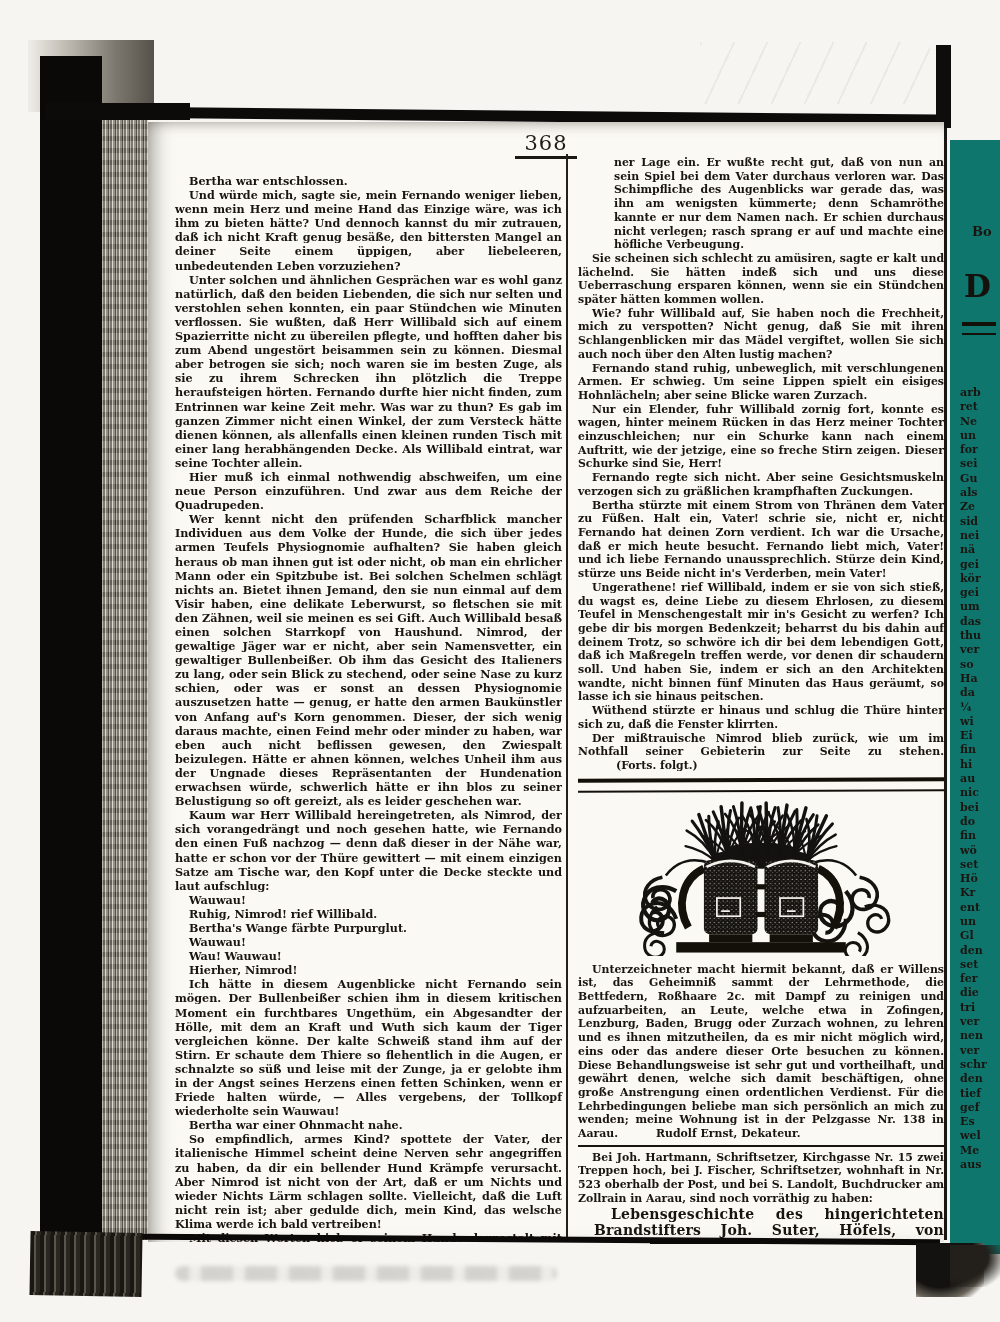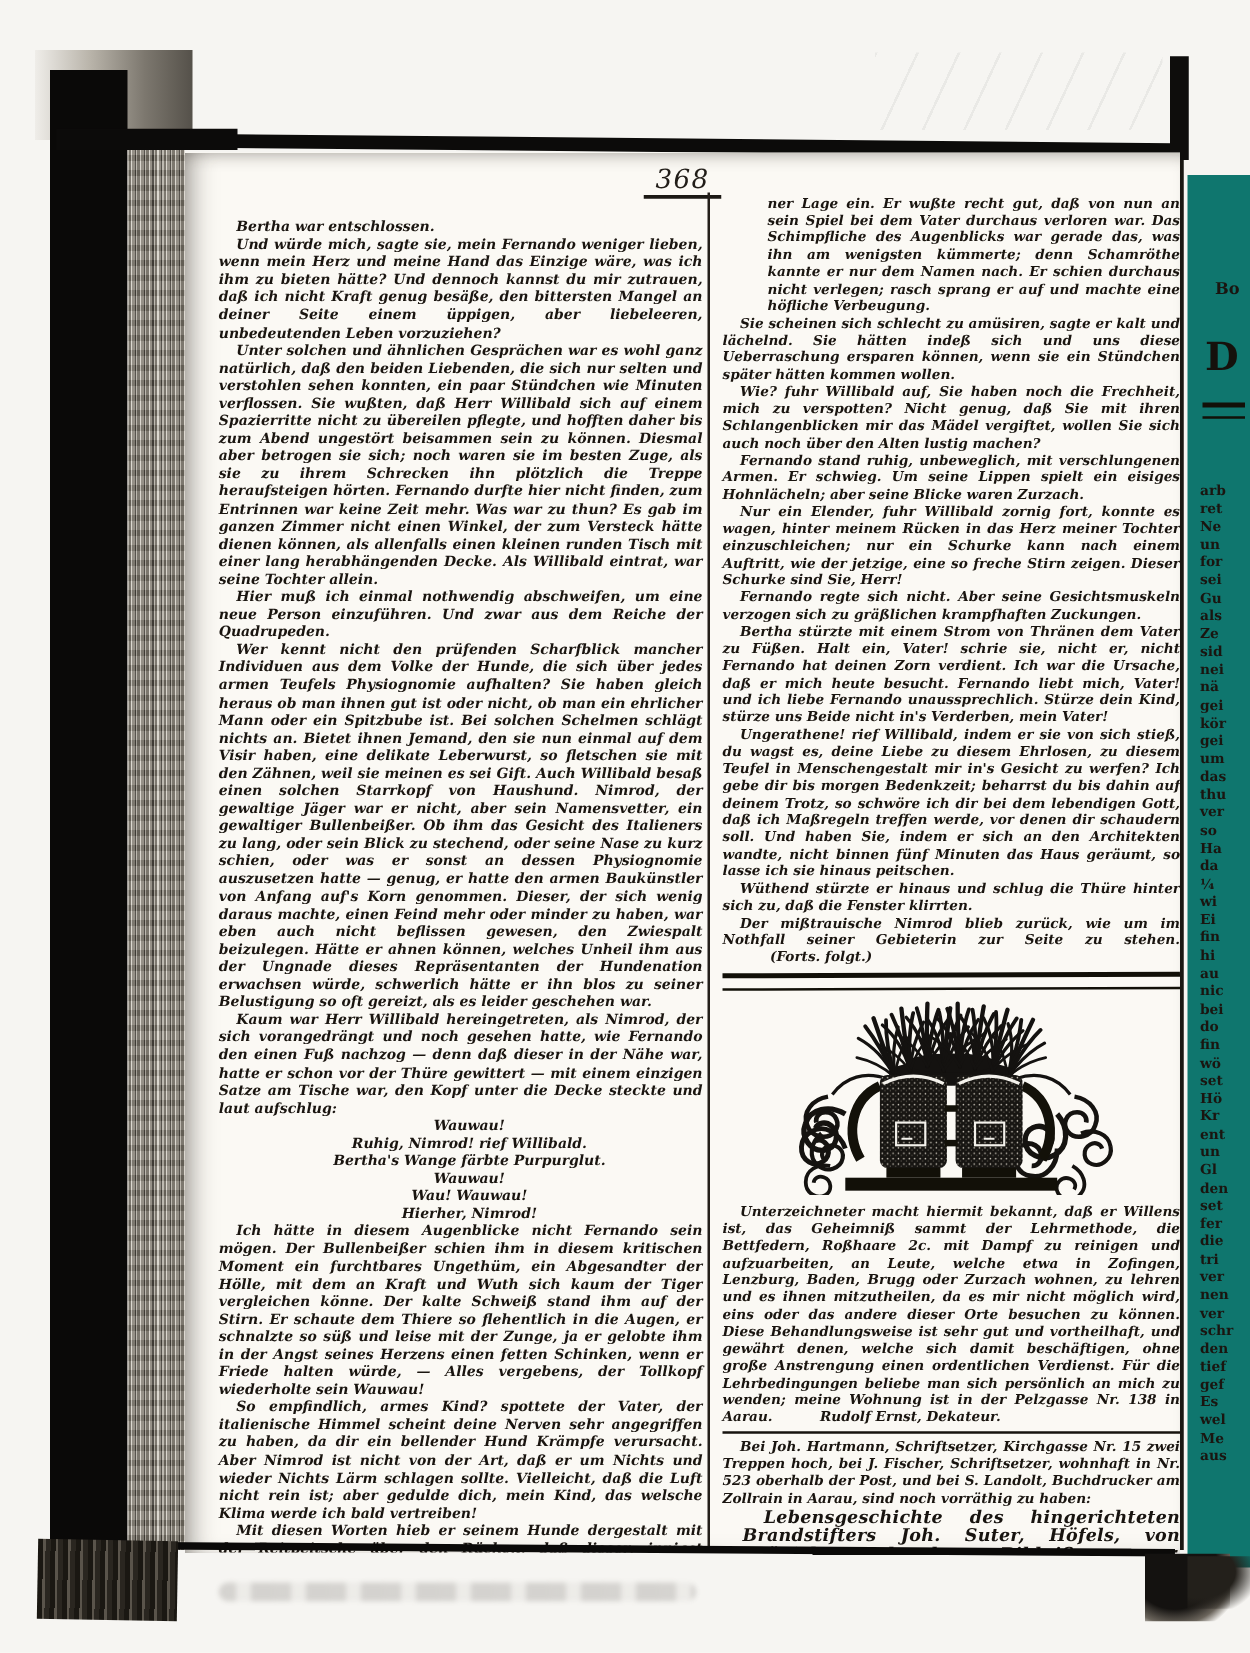--- a/index.html
+++ b/index.html
@@ -29,35 +29,35 @@
   .blob-bl{left:30px;top:1232px;width:112px;height:64px;transform:rotate(1deg);
     background:repeating-linear-gradient(90deg,#1a1712 0 4px,#5a544b 4px 6px,#2a2620 6px 10px);}
   .blob-br{left:916px;top:1243px;width:68px;height:54px;
     background:radial-gradient(ellipse at 35% 20%,#141210 55%,#6b655c 75%,rgba(107,101,92,0) 88%);}
   .blob-sliver{left:950px;top:1245px;width:50px;height:42px;
     background:radial-gradient(ellipse at 20% 30%,#23201b 50%,rgba(35,32,27,0) 85%);}
   .smudge{left:175px;top:1266px;width:382px;height:15px;border-radius:8px;opacity:.38;filter:blur(2px);
     background:repeating-linear-gradient(90deg,rgba(90,85,80,.55) 0 14px,rgba(125,120,112,.2) 14px 26px,rgba(70,65,60,.5) 26px 44px);}
   
   .page{left:148px;top:122px;width:796px;height:1120px;background:#fbf9f4;overflow:hidden;
-    box-shadow:inset 14px 0 22px -12px rgba(40,35,28,.55), inset 0 10px 14px -10px rgba(40,35,28,.35);font-style:italic;}
+    box-shadow:inset 14px 0 22px -12px rgba(40,35,28,.55), inset 0 10px 14px -10px rgba(40,35,28,.35);}
   .page-edge-line{left:944px;top:128px;width:3px;height:1112px;background:#191713;}
   .pagenum-wrap{left:0;right:0;top:9px;text-align:center;}
   .pagenum{display:inline-block;font-size:21px;letter-spacing:1px;color:#211d18;
     padding:0 9px 1px 9px;border-bottom:3px solid #1c1914;}
   .col{position:absolute;top:34px;color:#181410;}
   .col-left{left:27px;width:387px;margin-top:18px;}
   .col-right{left:430px;width:366px;}
   .col-divider{left:418px;top:32px;width:2px;height:1084px;background:#241f1a;}
   .para{margin:0;text-align:justify;font-weight:bold;
     font-size:11.2px;line-height:14.1px;color:#1a1510;}
   .col-right .para{font-size:10.9px;line-height:13.7px;}
   .indent{text-indent:14px;}
   .noindent{text-indent:0;margin-left:36px;}
-  .dialog{text-indent:14px;text-align:center;}
+  .dialog{text-indent:14px;text-align:left;}
   .fortl-note{font-weight:bold;margin-left:38px;white-space:nowrap;}
   .rule-heavy{height:8px;border-top:4px solid #121008;border-bottom:2px solid #121008;
     margin:5px 0 2px 0;transform:rotate(-0.2deg);}
   .rule-thin{height:0;border-top:2px solid #17130e;margin:4px 0 4px 0;}
   .woodcut-wrap{width:294px;margin:4px auto 3px auto;}
   .ad-item{margin:1px 0;padding-left:16px;text-indent:-16px;text-align:justify;
     font-weight:bold;font-size:10.9px;line-height:13.9px;color:#181410;}
   .ad-title{font-size:14px;line-height:15px;letter-spacing:.2px;margin-left:33px;}
   
   .sliver{left:950px;top:140px;width:50px;height:1114px;background:#0f766e;overflow:hidden;}
@@ -93,20 +93,21 @@
       <p class="para indent">Hier muß ich einmal nothwendig abschweifen, um eine neue Person einzuführen. Und zwar aus dem Reiche der Quadrupeden.</p>
       <p class="para indent">Wer kennt nicht den prüfenden Scharfblick mancher Individuen aus dem Volke der Hunde, die sich über jedes armen Teufels Physiognomie aufhalten? Sie haben gleich heraus ob man ihnen gut ist oder nicht, ob man ein ehrlicher Mann oder ein Spitzbube ist. Bei solchen Schelmen schlägt nichts an. Bietet ihnen Jemand, den sie nun einmal auf dem Visir haben, eine delikate Leberwurst, so fletschen sie mit den Zähnen, weil sie meinen es sei Gift. Auch Willibald besaß einen solchen Starrkopf von Haushund. Nimrod, der gewaltige Jäger war er nicht, aber sein Namensvetter, ein gewaltiger Bullenbeißer. Ob ihm das Gesicht des Italieners zu lang, oder sein Blick zu stechend, oder seine Nase zu kurz schien, oder was er sonst an dessen Physiognomie auszusetzen hatte — genug, er hatte den armen Baukünstler von Anfang auf's Korn genommen. Dieser, der sich wenig daraus machte, einen Feind mehr oder minder zu haben, war eben auch nicht beflissen gewesen, den Zwiespalt beizulegen. Hätte er ahnen können, welches Unheil ihm aus der Ungnade dieses Repräsentanten der Hundenation erwachsen würde, schwerlich hätte er ihn blos zu seiner Belustigung so oft gereizt, als es leider geschehen war.</p>
       <p class="para indent">Kaum war Herr Willibald hereingetreten, als Nimrod, der sich vorangedrängt und noch gesehen hatte, wie Fernando den einen Fuß nachzog — denn daß dieser in der Nähe war, hatte er schon vor der Thüre gewittert — mit einem einzigen Satze am Tische war, den Kopf unter die Decke steckte und laut aufschlug:</p>
       <p class="para dialog">Wauwau!</p>
       <p class="para dialog">Ruhig, Nimrod! rief Willibald.</p>
       <p class="para dialog">Bertha's Wange färbte Purpurglut.</p>
       <p class="para dialog">Wauwau!</p>
       <p class="para dialog">Wau! Wauwau!</p>
       <p class="para dialog">Hierher, Nimrod!</p>
       <p class="para indent">Ich hätte in diesem Augenblicke nicht Fernando sein mögen. Der Bullenbeißer schien ihm in diesem kritischen Moment ein furchtbares Ungethüm, ein Abgesandter der Hölle, mit dem an Kraft und Wuth sich kaum der Tiger vergleichen könne. Der kalte Schweiß stand ihm auf der Stirn. Er schaute dem Thiere so flehentlich in die Augen, er schnalzte so süß und leise mit der Zunge, ja er gelobte ihm in der Angst seines Herzens einen fetten Schinken, wenn er Friede halten würde, — Alles vergebens, der Tollkopf wiederholte sein Wauwau!</p>
+      <p class="para indent">Bertha war einer Ohnmacht nahe.</p>
       <p class="para indent">So empfindlich, armes Kind? spottete der Vater, der italienische Himmel scheint deine Nerven sehr angegriffen zu haben, da dir ein bellender Hund Krämpfe verursacht. Aber Nimrod ist nicht von der Art, daß er um Nichts und wieder Nichts Lärm schlagen sollte. Vielleicht, daß die Luft nicht rein ist; aber gedulde dich, mein Kind, das welsche Klima werde ich bald vertreiben!</p>
       <p class="para indent">Mit diesen Worten hieb er seinem Hunde dergestalt mit der Reitpeitsche über den Rücken, daß dieser, innigst gekitzelt, mit einem mächtigen Sprunge den Tisch umwarf.</p>
     </div>
 
   <div class="abs col col-right">
     <div id="right-story">
         <p class="para noindent">ner Lage ein. Er wußte recht gut, daß von nun an sein Spiel bei dem Vater durchaus verloren war. Das Schimpfliche des Augenblicks war gerade das, was ihn am wenigsten kümmerte; denn Schamröthe kannte er nur dem Namen nach. Er schien durchaus nicht verlegen; rasch sprang er auf und machte eine höfliche Verbeugung.</p>
         <p class="para indent">Sie scheinen sich schlecht zu amüsiren, sagte er kalt und lächelnd. Sie hätten indeß sich und uns diese Ueberraschung ersparen können, wenn sie ein Stündchen später hätten kommen wollen.</p>
         <p class="para indent">Wie? fuhr Willibald auf, Sie haben noch die Frechheit, mich zu verspotten? Nicht genug, daß Sie mit ihren Schlangenblicken mir das Mädel vergiftet, wollen Sie sich auch noch über den Alten lustig machen?</p>
         <p class="para indent">Fernando stand ruhig, unbeweglich, mit verschlungenen Armen. Er schwieg. Um seine Lippen spielt ein eisiges Hohnlächeln; aber seine Blicke waren Zurzach.</p>

